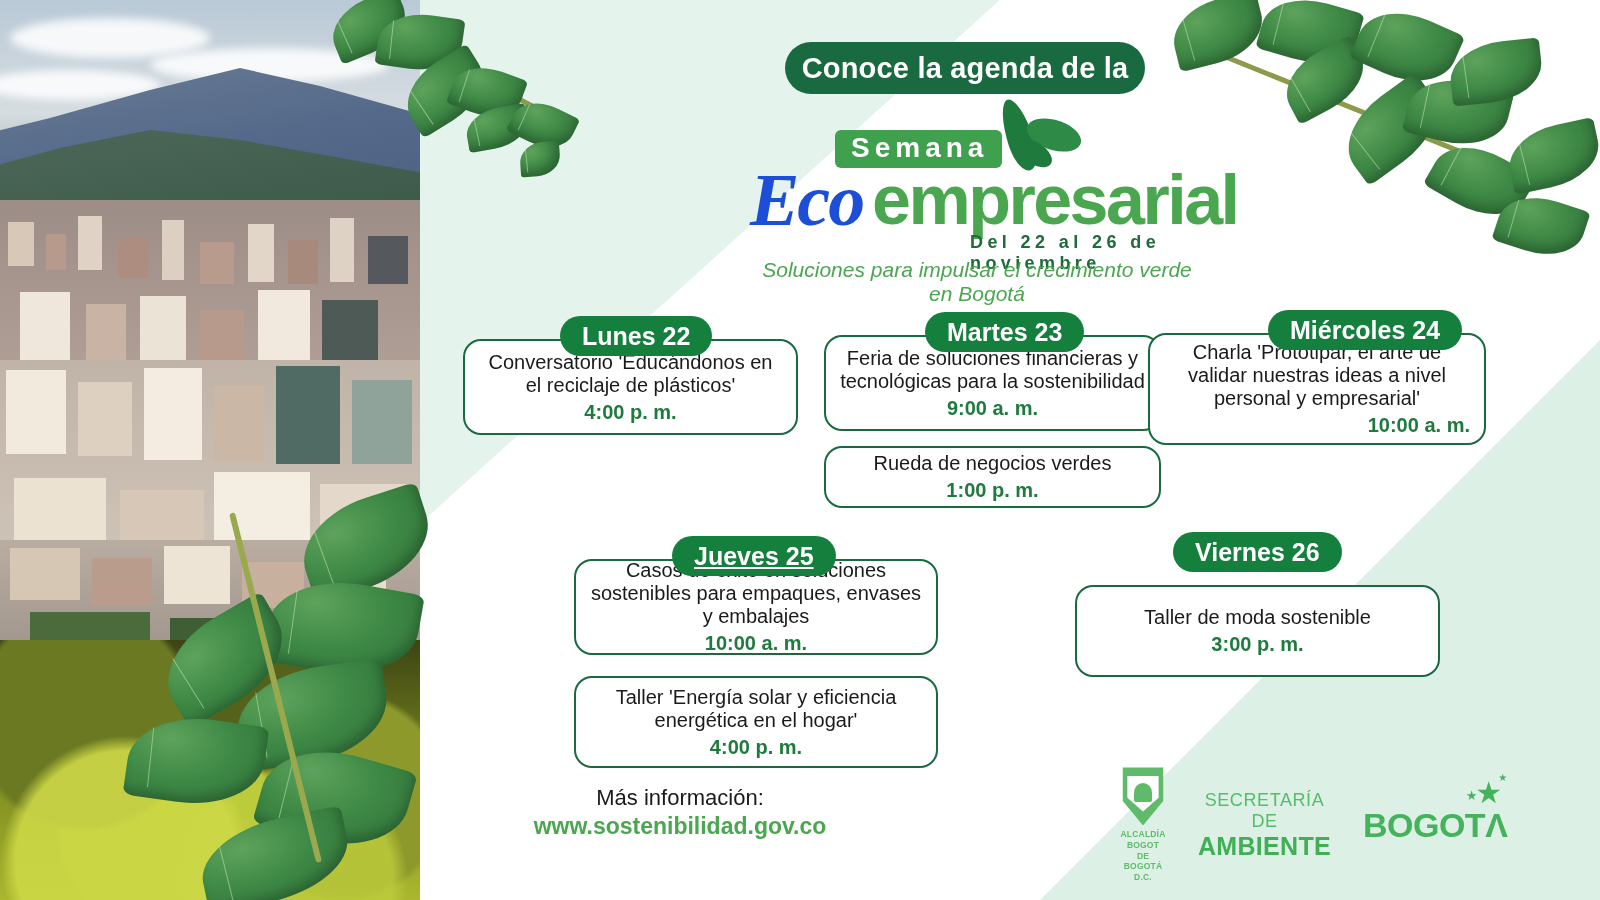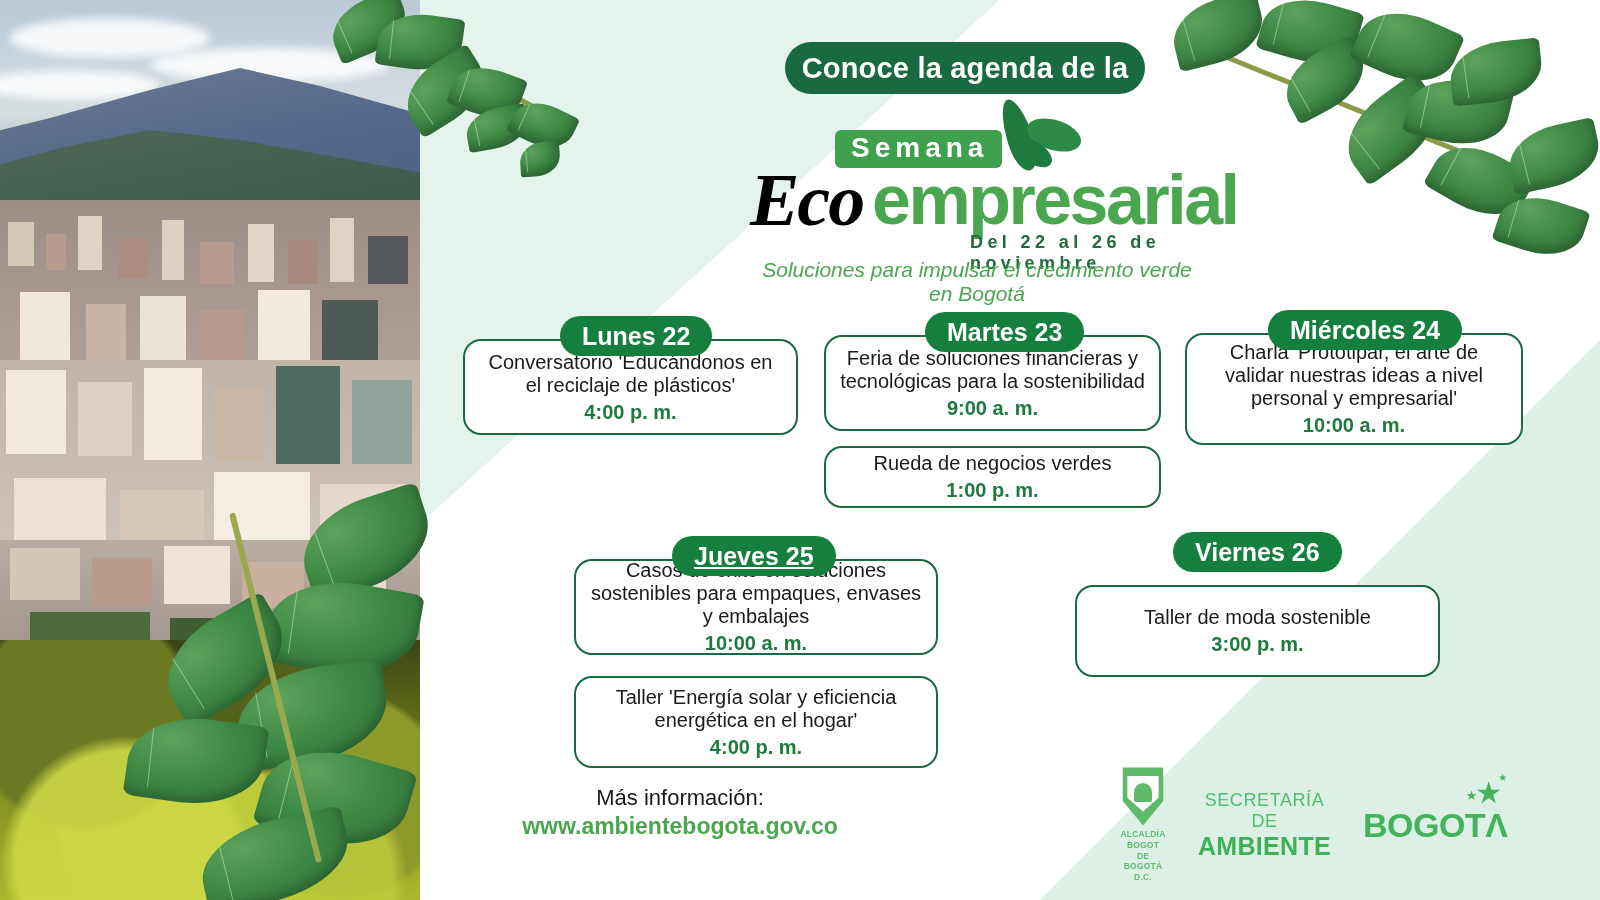--- a/index.html
+++ b/index.html
@@ -111,21 +111,21 @@
     transform:rotate(36deg);
   }
   .semana-box{
     position:absolute;left:85px;top:34px;
     background:#3fa14d;border-radius:6px;padding:2px 14px 4px 16px;
     color:#ffffff;font-size:28px;font-weight:bold;letter-spacing:5px;
     font-family:"Liberation Sans", sans-serif;
   }
   .eco{
     position:absolute;left:0px;top:62px;
-    color:#000000;font-size:74px;font-weight:bold;font-style:italic;
+    color:#1d4ed8;font-size:74px;font-weight:bold;font-style:italic;
     font-family:"Liberation Serif", serif;letter-spacing:-2px;
   }
   .empresarial{
     position:absolute;left:122px;top:64px;
     color:#4aa64f;font-size:70px;font-weight:bold;letter-spacing:-2.5px;
   }
   .daterange{
     position:absolute;left:220px;top:136px;
     color:#1f6b3c;font-size:18px;font-weight:bold;letter-spacing:4.4px;
   }
@@ -326,21 +326,21 @@
   <div class="card" style="left:824px;top:335px;width:337px;height:96px;">
     <div class="ev-title">Feria de soluciones financieras y tecnológicas para la sostenibilidad</div>
     <div class="ev-time">9:00 a. m.</div>
   </div>
   <div class="card" style="left:824px;top:446px;width:337px;height:62px;">
     <div class="ev-title">Rueda de negocios verdes</div>
     <div class="ev-time">1:00 p. m.</div>
   </div>
 
   <div class="day-pill" style="left:1268px;top:310px;">Miércoles 24</div>
-  <div class="card" style="left:1185px;top:333px;width:338px;height:112px;">
+  <div class="card" style="left:1148px;top:333px;width:338px;height:112px;align-items:flex-end;">
     <div class="ev-title">Charla 'Prototipar, el arte de validar nuestras ideas a nivel personal y empresarial'</div>
     <div class="ev-time">10:00 a. m.</div>
   </div>
 
   <div class="day-pill" style="left:672px;top:536px;text-decoration:underline;">Jueves 25</div>
   <div class="card" style="left:574px;top:559px;width:364px;height:96px;">
     <div class="ev-title">Casos de éxito en soluciones sostenibles para empaques, envases y embalajes</div>
     <div class="ev-time">10:00 a. m.</div>
   </div>
   <div class="card" style="left:574px;top:676px;width:364px;height:92px;">
@@ -348,21 +348,21 @@
     <div class="ev-time">4:00 p. m.</div>
   </div>
 
   <div class="day-pill" style="left:1173px;top:532px;">Viernes 26</div>
   <div class="card" style="left:1075px;top:585px;width:365px;height:92px;">
     <div class="ev-title">Taller de moda sostenible</div>
     <div class="ev-time">3:00 p. m.</div>
   </div>
 
   <div class="more-info">Más información:</div>
-  <div class="web">www.ambientebogota.gov.co</div>
+  <div class="web">www.sostenibilidad.gov.co</div>
 
   <div class="logos">
     <div class="shield-wrap">
       <div class="shield">
         <div class="shield-bird"></div>
       </div>
       <div class="shield-cap">
         <div>ALCALDÍA BOGOT</div>
         <div>DE BOGOTÁ D.C.</div>
       </div>

